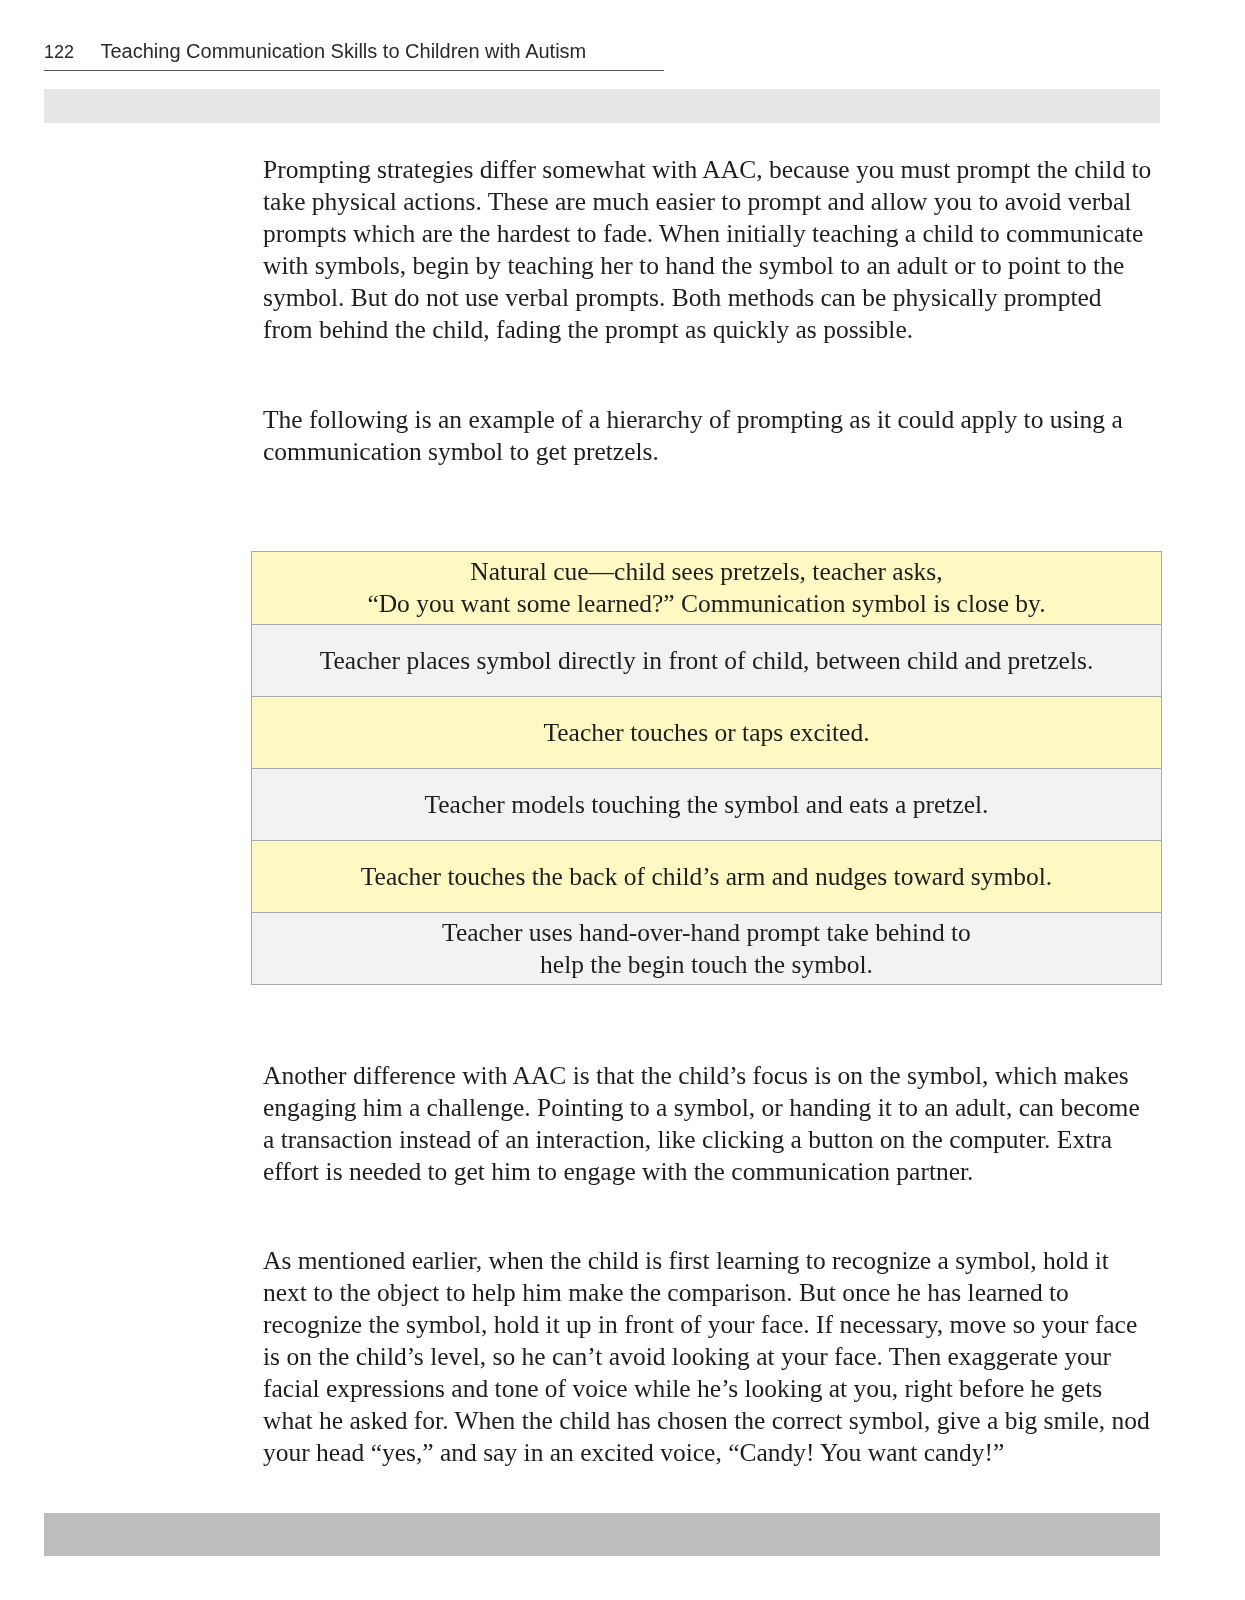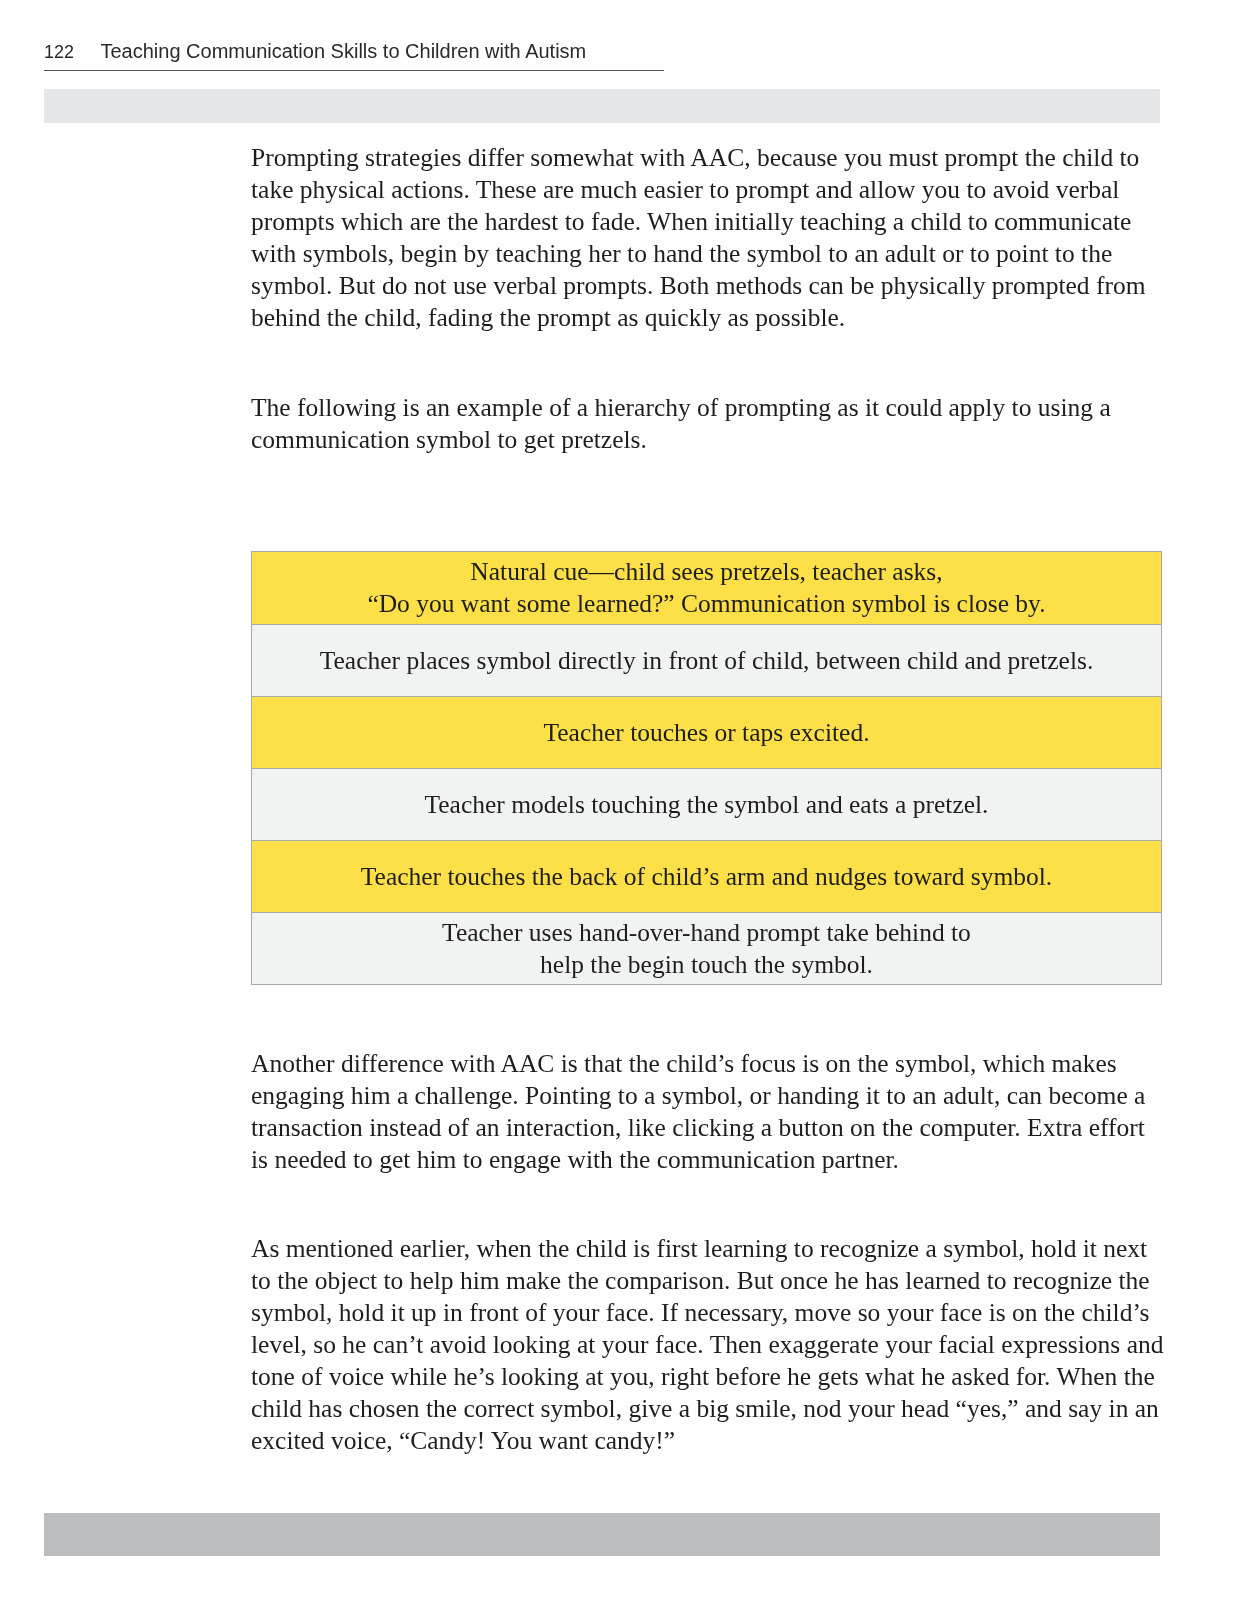--- a/index.html
+++ b/index.html
@@ -54,21 +54,21 @@
   }
   .body-text {
     position: absolute;
     left: 251px;
     width: 915px;
     font-size: 25.5px;
     line-height: 32px;
     color: #1e1e1e;
   }
   .body-text p {
-    margin: 0;
+    margin: 12px;
   }
   #para1 { top: 142px; }
   #para2 { top: 392px; }
   #para3 { top: 1048px; }
   #para4 { top: 1233px; }
 
   .hierarchy-table {
     position: absolute;
     left: 251px;
     top: 551px;
@@ -82,21 +82,21 @@
     display: flex;
     align-items: center;
     justify-content: center;
     text-align: center;
     font-size: 25.5px;
     line-height: 32px;
     color: #1e1e1e;
     box-sizing: border-box;
   }
   .hierarchy-row:first-child { border-top: none; }
-  .hierarchy-row.odd { background: #fde047; }
+  .hierarchy-row.odd { background: #fef9c3; }
   .hierarchy-row.even { background: #f1f2f2; }
   .hierarchy-row .cell-text { display: block; }
 </style>
 </head>
 <body>
 
 <div class="running-head">
   <span class="page-num">122</span>
   <span class="book-title">Teaching Communication Skills to Children with Autism</span>
 </div>

